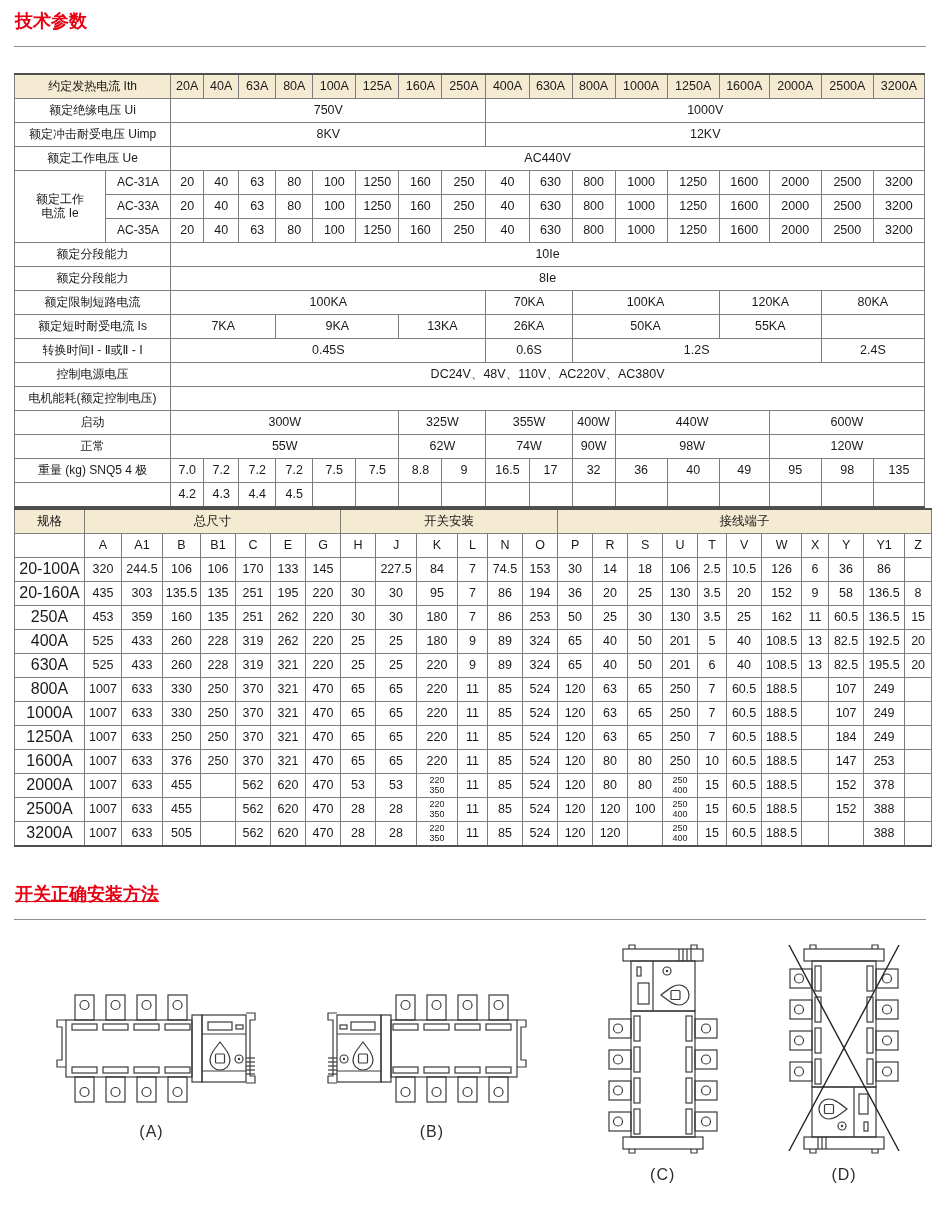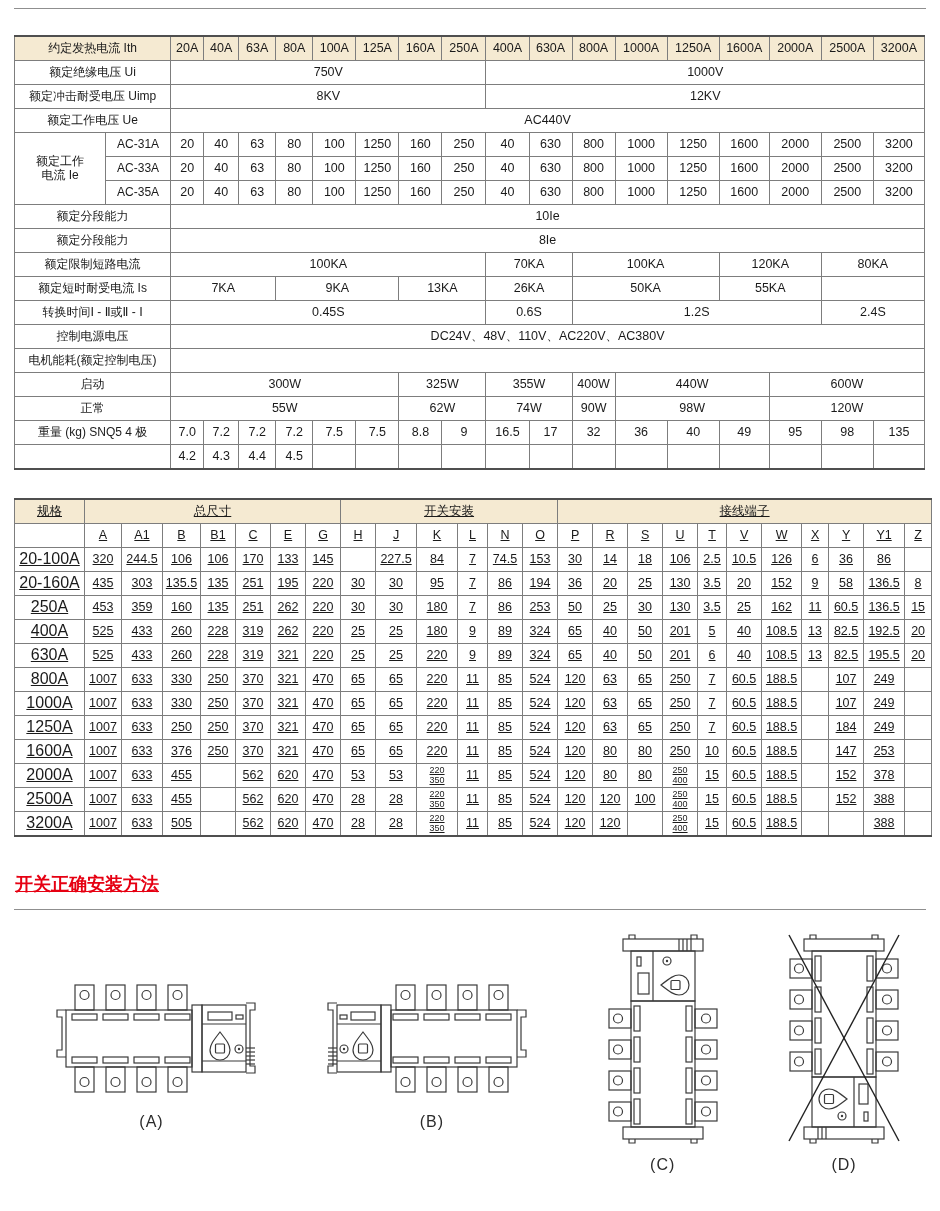--- a/index.html
+++ b/index.html
@@ -9,21 +9,21 @@
     font-family:"Liberation Sans","DejaVu Sans",sans-serif;color:#1a1a1a;
   }
   h1.sec{color:#e60012;font-size:18px;line-height:22px;font-weight:bold;margin:2px 0 14px 1px;}
   hr.rule{border:0;border-top:1px solid #8f8f8f;margin:0;}
   table.spec{
     border-collapse:collapse;table-layout:fixed;width:911px;
     border-top:2px solid #4f4f4f;border-bottom:2px solid #4f4f4f;
     border-left:1px solid #7d7d7d;border-right:1px solid #7d7d7d;
   }
   #t1{margin-top:26px;}
-  #t2{margin-top:28px;text-decoration:underline;}
+  #t2{}
   table.spec td{
     border:1px solid #7d7d7d;text-align:center;vertical-align:middle;
     font-size:12.5px;height:23px;padding:0 1px;overflow:hidden;white-space:pre-line;line-height:1.15;
   }
   table.spec td.hdr{background:#f5ead2;}
   table.spec td.lab{white-space:nowrap;font-size:12px;}
   table.spec td.glab{white-space:pre-line;margin-left:8px;}
   table.spec td.stk{font-size:9px;line-height:1.05;}
   table.spec td.spec-col{font-size:16px;}
   h1.sec2{margin-top:36px;text-decoration:underline;}
@@ -33,20 +33,21 @@
   .fig .cap{margin-top:12px;font-size:16px;color:#2b2b2b;letter-spacing:1px;}
   .diag .ln{fill:none;stroke:#3a3a3a;stroke-width:1.2;}
   .diag .f{fill:#3a3a3a;stroke:none;}
   .diag .x{fill:none;stroke:#222;stroke-width:1.4;}
 </style>
 </head>
 <body>
 
 <div class="page">
 
+  <h1 class="sec">技术参数</h1>
   <hr class="rule">
 
   <table class="spec" id="t1">
       <colgroup>
         <col style="width: 91px;">
         <col style="width: 65px;">
         <col style="width: 33px;">
         <col style="width: 35px;">
         <col style="width: 37px;">
         <col style="width: 37px;">

